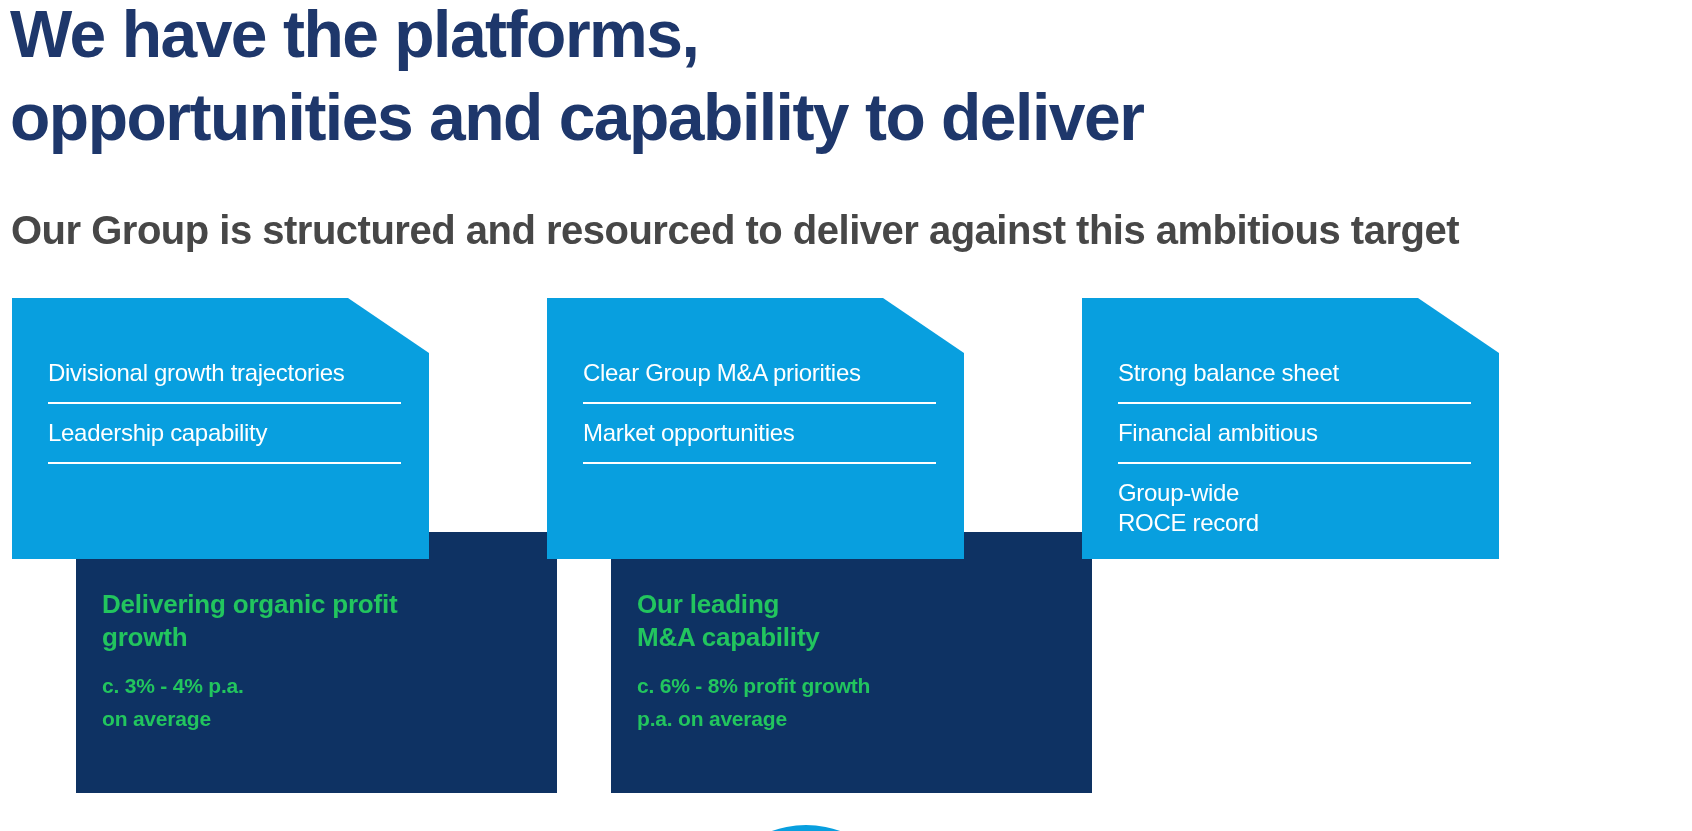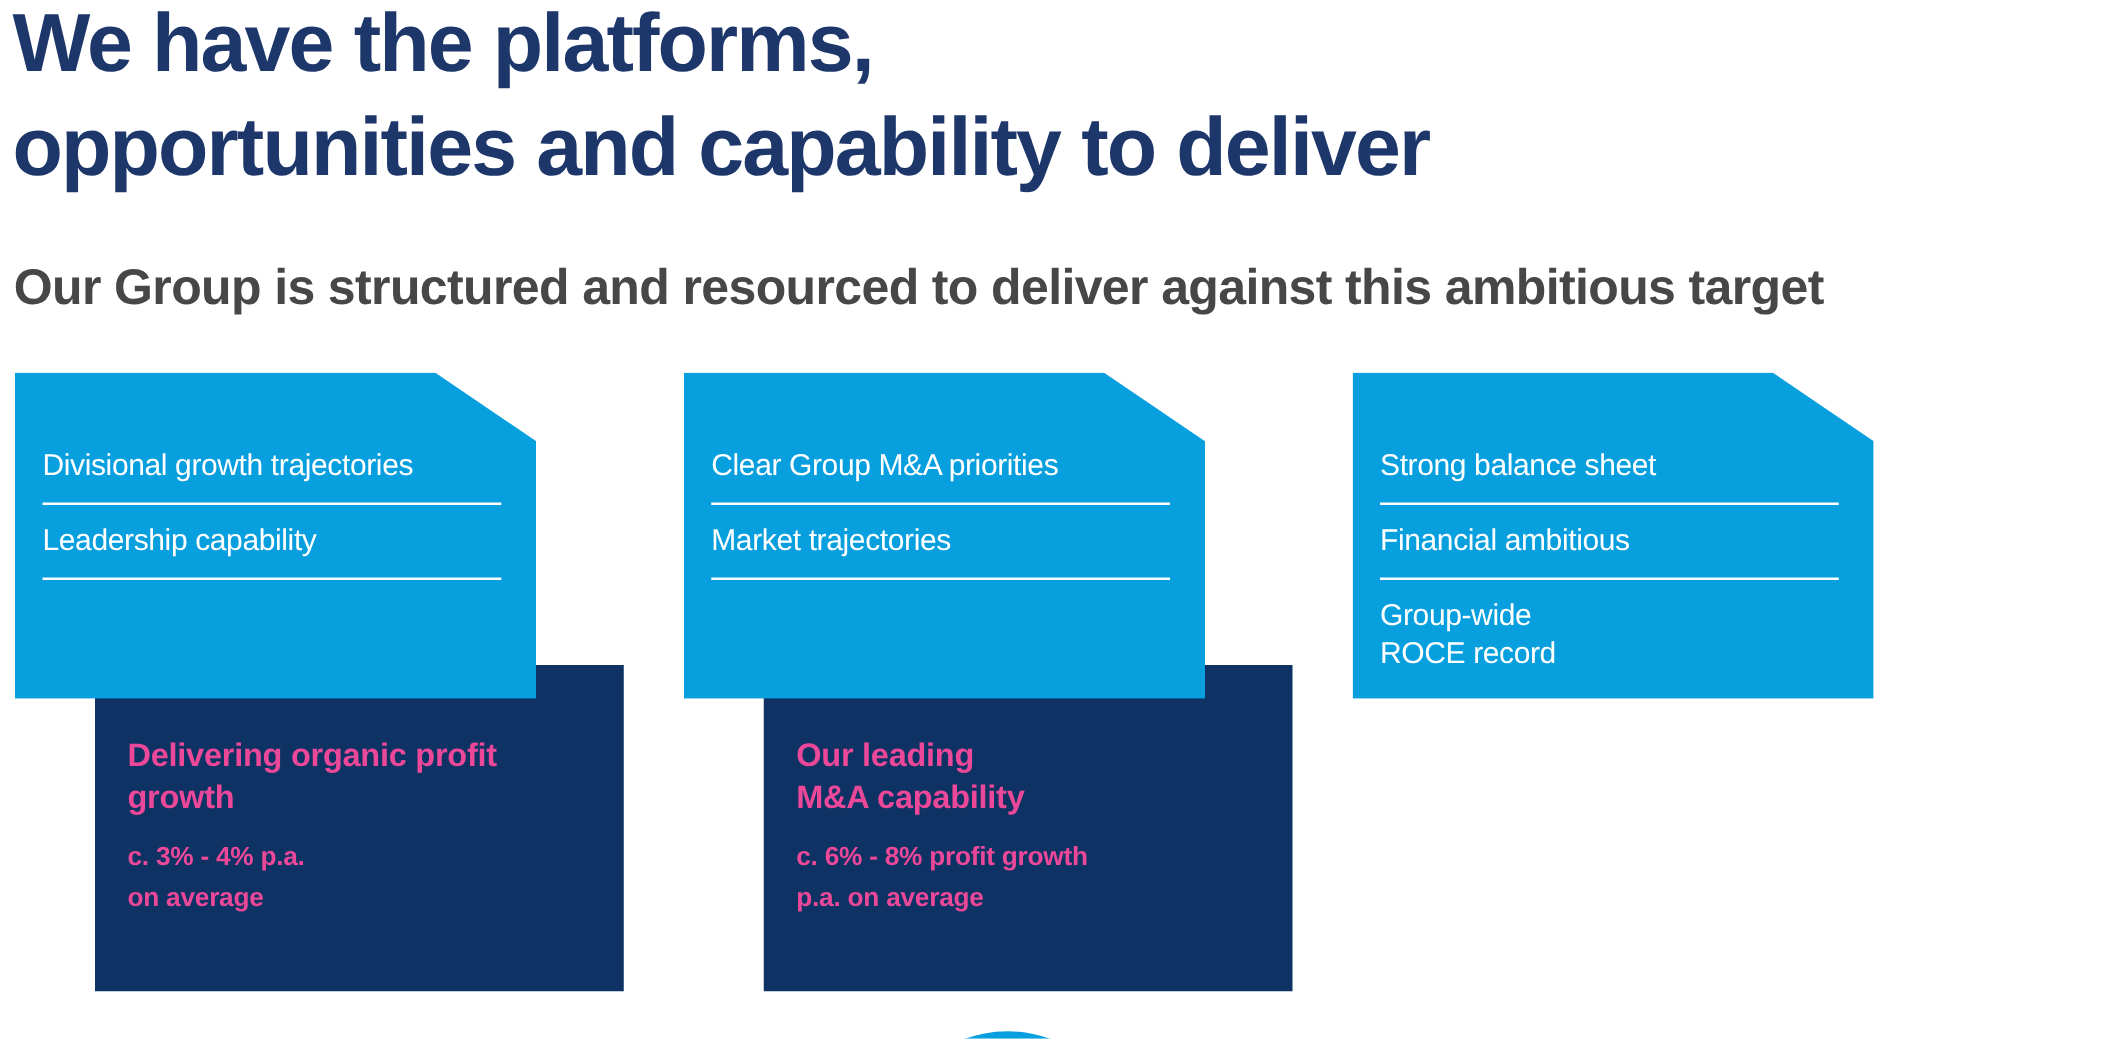--- a/index.html
+++ b/index.html
@@ -54,45 +54,45 @@
   .enabler-card {
     position: absolute;
     left: 0;
     top: 0;
     width: 417px;
     height: 261px;
     background: var(--light-blue, #089FDF);
     clip-path: polygon(0 0, calc(100% - 81px) 0, 100% 55px, 100% 100%, 0 100%);
     z-index: 2;
     box-sizing: border-box;
-    padding: 60px 28px 0 22px;
+    padding: 60px 28px 0 36px;
     color: #ffffff;
   }
   .enabler-item {
     font-size: 24px;
     line-height: 30px;
     letter-spacing: -0.3px;
     white-space: pre;
   }
   .divider {
     height: 0;
     border-top: 2px solid #ffffff;
     margin: 14px 0;
   }
   .outcome-card {
     position: absolute;
     left: 64px;
     top: 234px;
-    width: 423px;
+    width: 481px;
     height: 261px;
     background: var(--navy, #0E3263);
     z-index: 1;
     box-sizing: border-box;
     padding: 56px 16px 0 26px;
-    color: #ec4899;
+    color: #22c55e;
   }
   .outcome-title {
     margin: 0;
     font-size: 26px;
     line-height: 33px;
     font-weight: bold;
     letter-spacing: -0.2px;
     white-space: pre;
   }
   .outcome-stat {
@@ -141,21 +141,21 @@
   <section class="column col-2">
     <div class="outcome-card">
       <h3 class="outcome-title">Our leading
 M&amp;A capability</h3>
       <p class="outcome-stat">c. 6% - 8% profit growth
 p.a. on average</p>
     </div>
     <div class="enabler-card">
       <div class="enabler-item">Clear Group M&amp;A priorities</div>
       <div class="divider"></div>
-      <div class="enabler-item">Market trajectories</div>
+      <div class="enabler-item">Market opportunities</div>
       <div class="divider"></div>
     </div>
   </section>
 
   <section class="column col-3">
     <div class="enabler-card">
       <div class="enabler-item">Strong balance sheet</div>
       <div class="divider"></div>
       <div class="enabler-item">Financial ambitious</div>
       <div class="divider"></div>

